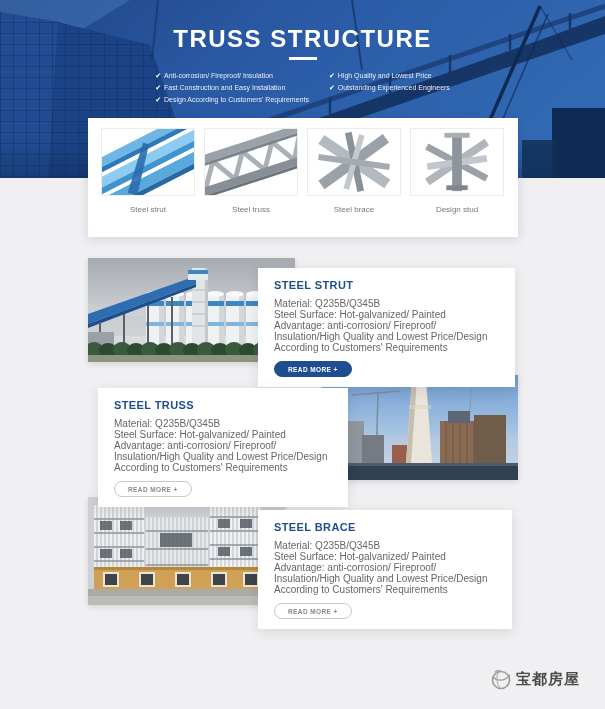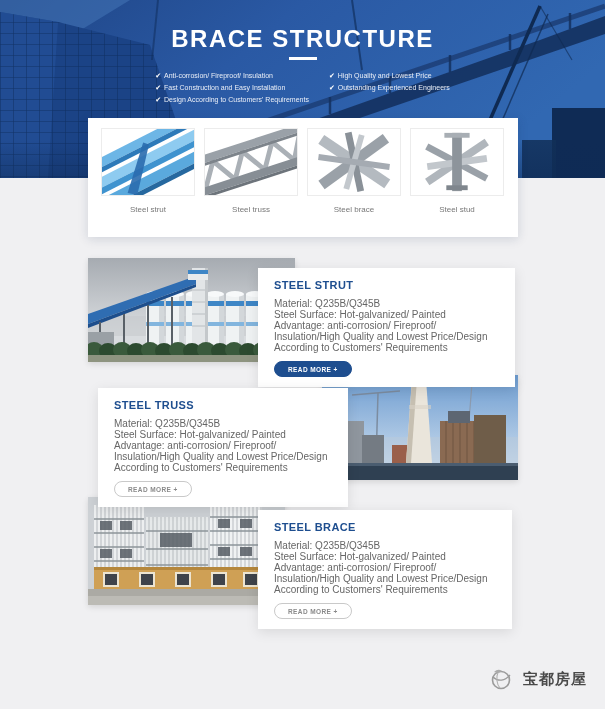--- a/index.html
+++ b/index.html
@@ -42,21 +42,21 @@
   .row3 .info { left:170px; top:13px; width:254px; min-height:92px; }
   .info h3 { color:#1e4e8f; font-size:11px; font-weight:bold; letter-spacing:.4px; margin-bottom:7px; }
   .info p  { font-size:10px; line-height:11px; color:#666666; }
   .btn { display:inline-block; margin-top:8px; font-size:6.5px; font-weight:bold; letter-spacing:.4px;
          padding:3.5px 13px; border-radius:9px; cursor:pointer;
          font-family:"Liberation Sans","DejaVu Sans",sans-serif; }
   .btn.solid   { background:#1e4e8f; color:#ffffff; border:1px solid #1e4e8f; }
   .btn.outline { background:#ffffff; color:#8a8a8a; border:1px solid #c9c9c9; }
 
   
-  .brand { position:absolute; left:488px; top:666px; display:flex; align-items:center; gap:9px; }
+  .brand { position:absolute; left:488px; top:666px; display:flex; align-items:center; gap:2px; }
   .brand svg { display:block; }
   .brand-text { font-size:15px; font-weight:bold; color:#4a4a4a; letter-spacing:1px; }
 </style>
 </head>
 <body>
 
 <div class="page">
 
   <div class="hero">
     <svg class="hero-bg" viewBox="0 0 605 178" preserveAspectRatio="none" aria-hidden="true">
@@ -93,21 +93,21 @@
       <line x1="468" y1="170" x2="540" y2="6" stroke="#0f2a52" stroke-width="3.5"></line>
       <line x1="480" y1="172" x2="548" y2="14" stroke="#0f2a52" stroke-width="1.5" opacity="0.7"></line>
       <line x1="540" y1="6" x2="572" y2="60" stroke="#0f2a52" stroke-width="1.2" opacity="0.6"></line>
       <line x1="352" y1="0" x2="362" y2="70" stroke="#11305f" stroke-width="2" opacity="0.7"></line>
       <line x1="158" y1="0" x2="152" y2="60" stroke="#0f2c5a" stroke-width="2" opacity="0.5"></line>
       <rect x="552" y="108" width="53" height="70" fill="#0e2850" opacity="0.95"></rect>
       <rect x="522" y="140" width="34" height="38" fill="#123058" opacity="0.85"></rect>
       <rect x="0" y="140" width="605" height="38" fill="url(#fade)"></rect>
     </svg>
     <div class="hero-content">
-      <h1 class="hero-title">BRACE STRUCTURE</h1>
+      <h1 class="hero-title">TRUSS STRUCTURE</h1>
       <div class="hero-underline"></div>
       <div class="features">
         <ul class="fcol">
           <li><span class="check">✔</span><span>Anti-corrosion/ Fireproof/ Insulation</span></li>
           <li><span class="check">✔</span><span>Fast Construction and Easy Installation</span></li>
           <li><span class="check">✔</span><span>Design According to Customers' Requirements</span></li>
         </ul>
         <ul class="fcol">
           <li><span class="check">✔</span><span>High Quality and Lowest Price</span></li>
           <li><span class="check">✔</span><span>Outstanding Experienced Engineers</span></li>
@@ -167,21 +167,21 @@
         <svg viewBox="0 0 94 68" aria-hidden="true">
           <rect width="94" height="68" fill="#ffffff"></rect>
           <rect x="10" y="30" width="74" height="8" fill="#b0b6bc" transform="rotate(-34 47 34)"></rect>
           <rect x="12" y="31" width="70" height="7" fill="#9aa1a8" transform="rotate(28 47 34)"></rect>
           <rect x="16" y="31" width="62" height="7" fill="#c2c7cc" transform="rotate(-8 47 34)"></rect>
           <rect x="42" y="4" width="10" height="60" fill="#8d949b"></rect>
           <rect x="34" y="4" width="26" height="5" fill="#a8aeb4"></rect>
           <rect x="36" y="58" width="22" height="5" fill="#7f868d"></rect>
         </svg>
       </div>
-      <div class="thumb-label">Steel stud</div>
+      <div class="thumb-label">Design stud</div>
     </div>
   </div>
 
   <div class="row row1">
     <div class="photo">
       <svg viewBox="0 0 207 104" preserveAspectRatio="none" aria-hidden="true">
         <defs>
           <linearGradient id="p1sky" x1="0" y1="0" x2="0" y2="1">
             <stop offset="0" stop-color="#a6abb1"></stop>
               <stop offset="0.7" stop-color="#d9dcdf"></stop>

